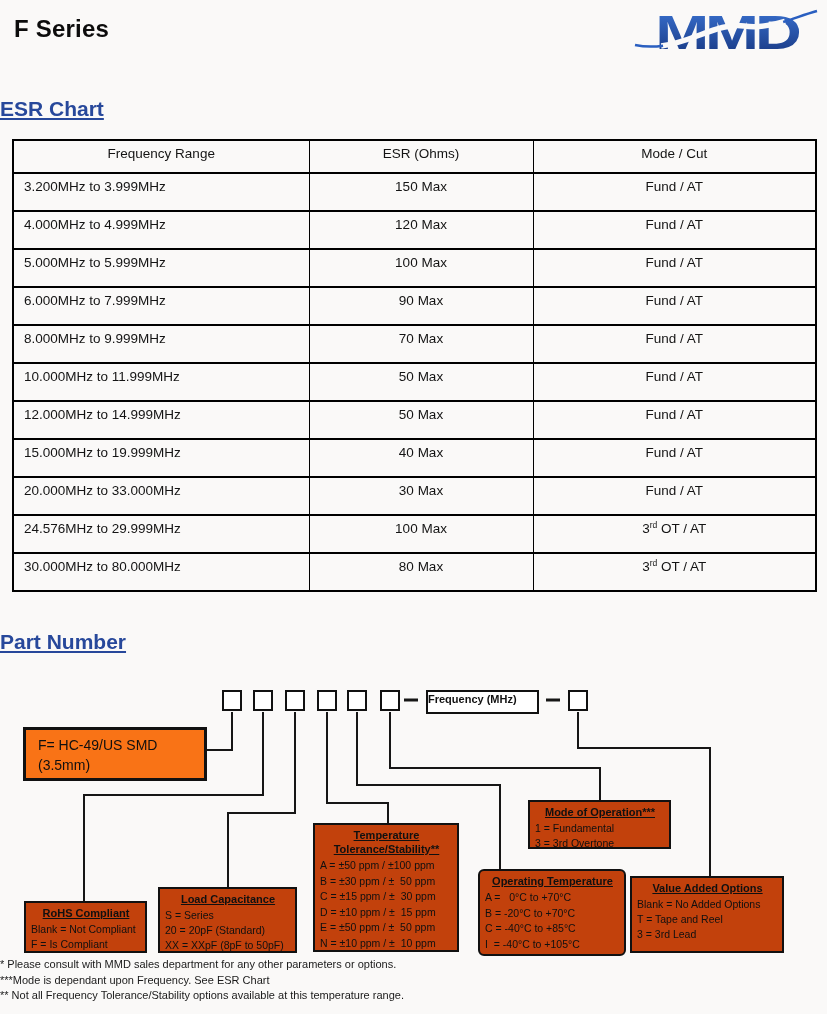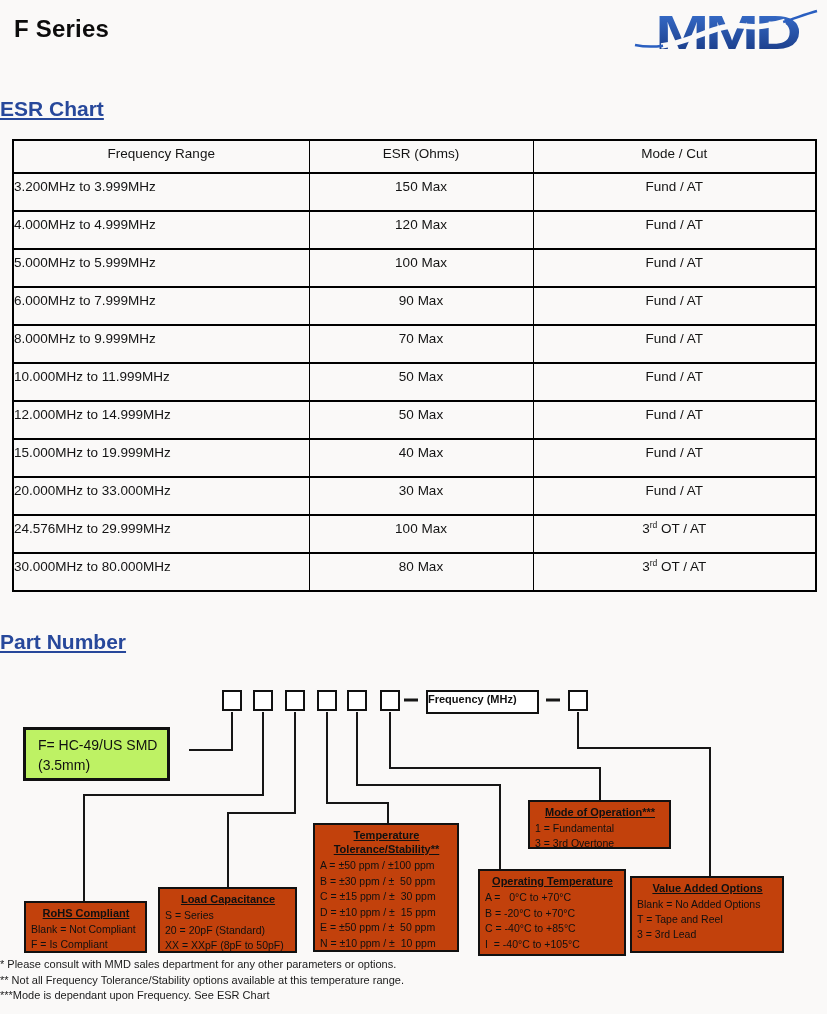--- a/index.html
+++ b/index.html
@@ -67,20 +67,21 @@
     border-bottom-width: 2px;
     vertical-align: top;
     padding-top: 5px;
     font-weight: 400;
     text-align: center;
   }
   table.esr thead tr { height: 33px; }
   table.esr tbody tr { height: 38px; }
   table.esr td:first-child {
     text-align: left;
+    padding-left: 10px;
   }
   table.esr sup { font-size: 8.5px; vertical-align: super; line-height: 0; }
 
   
   svg.connectors {
     position: absolute;
     left: 0; top: 0;
     width: 827px; height: 1014px;
     pointer-events: none;
   }
@@ -103,24 +104,24 @@
     font-size: 11px;
     font-weight: 700;
     text-align: left;
     line-height: 15px;
     color: #111;
   }
   .series-box {
     position: absolute;
     left: 23px;
     top: 727px;
-    width: 147px;
+    width: 184px;
     height: 54px;
     border: 3px solid #111;
-    background: #bef264;
+    background: #f97316;
     font-size: 14px;
     line-height: 20px;
     padding: 5px 0 0 12px;
     white-space: pre-line;
     color: #101010;
   }
   .refbox {
     position: absolute;
     border: 2px solid #111;
     background: #c2410c;
@@ -138,21 +139,21 @@
     margin-bottom: 2px;
   }
   .refbox .rline {
     white-space: pre;
     line-height: 15px;
   }
   .box-rohs   { left: 24px;  top: 901px; width: 123px; height: 52px; }
   .box-load   { left: 158px; top: 887px; width: 139px; height: 66px; }
   .box-temp   { left: 313px; top: 823px; width: 146px; height: 129px; }
   .box-temp .rline { line-height: 15.5px; }
-  .box-optemp { left: 478px; top: 869px; width: 148px; height: 87px; }
+  .box-optemp { left: 478px; top: 869px; width: 148px; height: 87px; border-radius: 6px; }
   .box-optemp .rline { line-height: 15.5px; }
   .box-mode   { left: 528px; top: 800px; width: 143px; height: 49px; }
   .box-mode .rline { line-height: 14.5px; }
   .box-vao    { left: 630px; top: 876px; width: 154px; height: 77px; }
 
   .footnotes {
     position: absolute;
     left: 0;
     top: 957px;
     width: 827px;
@@ -341,17 +342,17 @@
     <div class="rtitle">Value Added Options</div>
     <div>
         <div class="rline">Blank = No Added Options</div>
         <div class="rline">T = Tape and Reel</div>
         <div class="rline">3 = 3rd Lead</div>
       </div>
   </div>
 
   <div class="footnotes">
     <div>* Please consult with MMD sales department for any other parameters or options.</div>
+    <div>***Mode is dependant upon Frequency. See ESR Chart</div>
     <div>** Not all Frequency Tolerance/Stability options available at this temperature range.</div>
-    <div>***Mode is dependant upon Frequency. See ESR Chart</div>
   </div>
 
 </div>
 
 </body></html>

